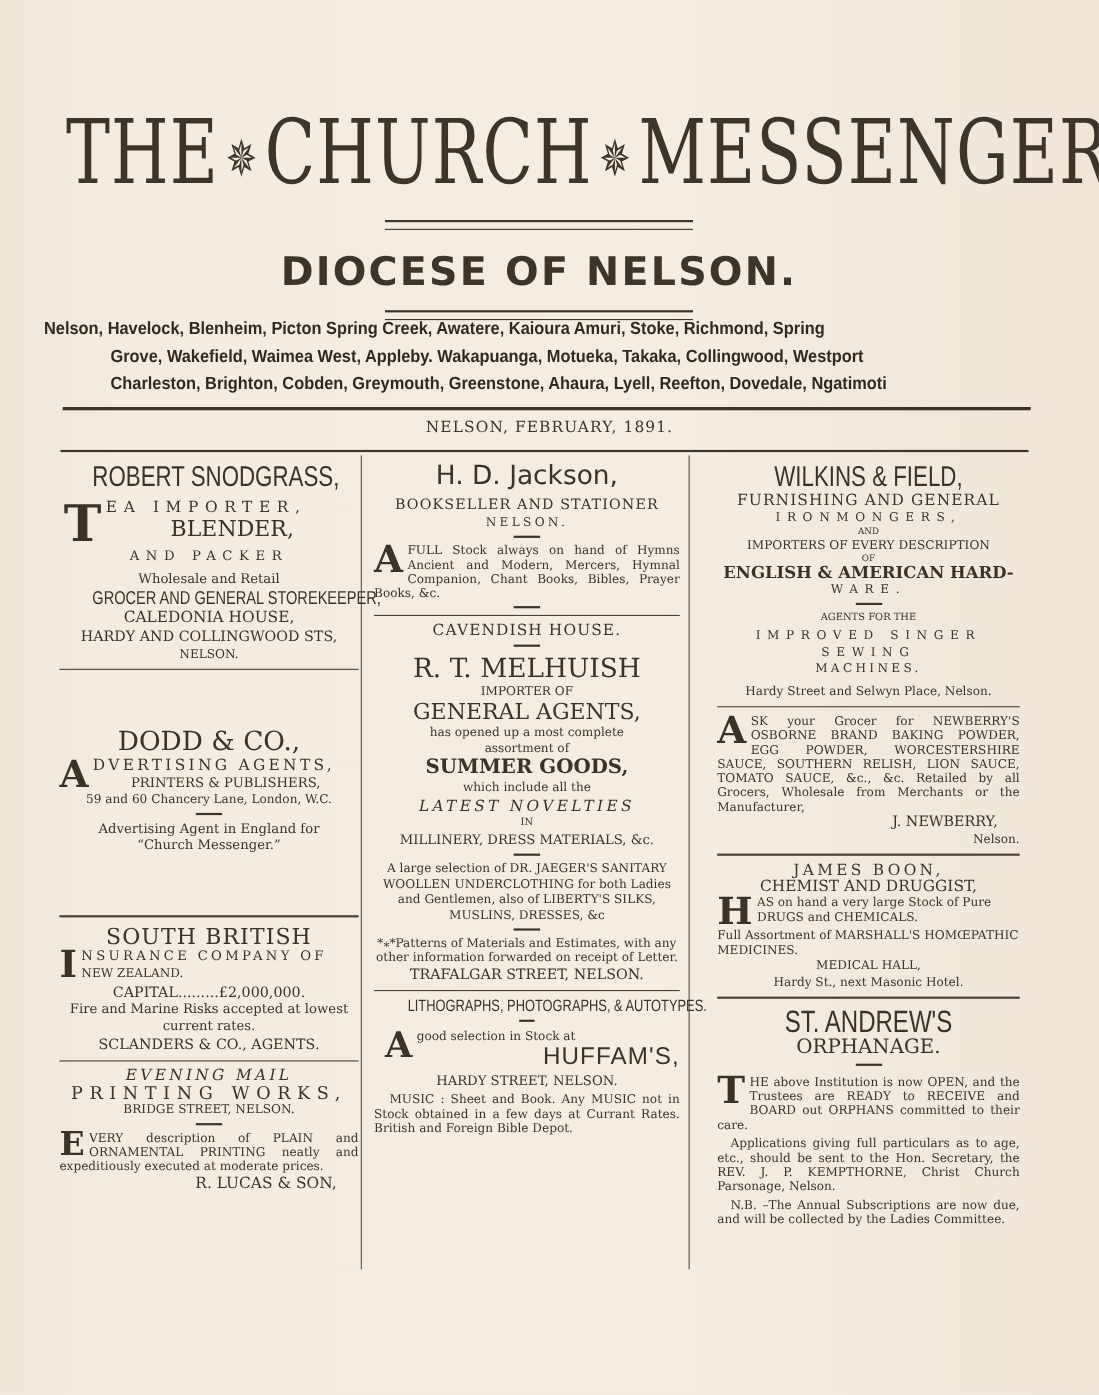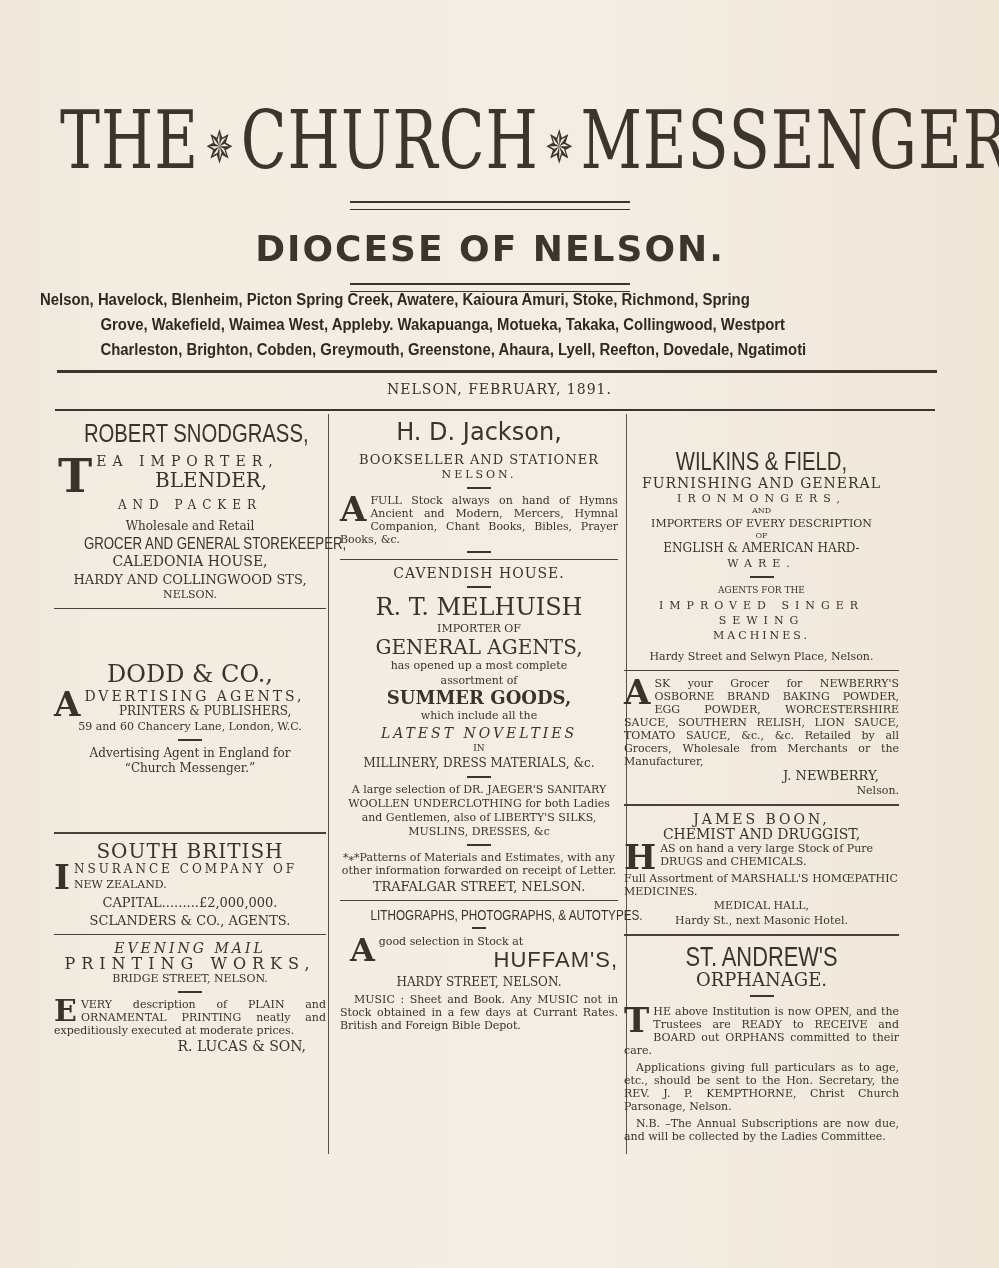--- a/index.html
+++ b/index.html
@@ -14,21 +14,21 @@
   .towns div{transform:scaleX(0.93);transform-origin:left;}
   .towns .l1{padding-left:0;}
   .towns .l2,.towns .l3{padding-left:65px;}
   .rule-thick{position:absolute;left:57px;top:370px;width:880px;height:3px;background:#3d352c;}
   .dateline{position:absolute;left:0;top:381px;width:999px;text-align:center;font-size:14px;letter-spacing:1px;}
   .rule2{position:absolute;left:55px;top:409px;width:880px;height:2px;background:#3d352c;}
   .colrule{position:absolute;top:414px;width:1px;background:#5a5046;}
   .col{position:absolute;top:418px;text-align:center;font-size:12px;line-height:15px;}
   .c1{left:54px;width:272px;}
   .c2{left:340px;width:278px;}
-  .c3{left:624px;width:275px;margin-top:28px;}
+  .c3{left:652px;width:275px;}
   .cond{font-family:"Liberation Sans",sans-serif;transform:scaleX(0.78);transform-origin:center;display:block;white-space:nowrap;}
   .big{font-size:26px;line-height:30px;}
   .med{font-size:18px;line-height:22px;}
   .sp{letter-spacing:6px;}
   .sp2{letter-spacing:3px;}
   .small{font-size:11px;}
   .it{font-style:italic;}
   .dash{width:24px;height:2px;background:#3d352c;margin:5px auto;}
   .hr{height:1px;background:#4a4038;margin:6px 0;}
   .just{text-align:justify;}
@@ -100,20 +100,21 @@
     <div class="hr" style="height:2px;"></div>
 
     <div>
       <div class="med" style="font-size:20px;letter-spacing:1px;">SOUTH BRITISH</div>
       <div style="text-align:left;">
         <span class="drop">I</span>
         <div class="sp2">NSURANCE COMPANY OF</div>
         <div class="small" style="text-align:left;">NEW ZEALAND.</div>
       </div>
       <div style="clear:both;font-size:13px;margin-top:3px;">CAPITAL.........£2,000,000.</div>
+      <div>Fire and Marine Risks accepted at lowest current rates.</div>
       <div style="font-size:13px;margin-top:3px;">SCLANDERS &amp; CO., AGENTS.</div>
       <div class="hr"></div>
     </div>
 
     <div>
       <div class="it sp2" style="font-size:14px;">EVENING MAIL</div>
       <div class="sp" style="font-size:16px;">PRINTING WORKS,</div>
       <div class="small">BRIDGE STREET, NELSON.</div>
       <div class="dash"></div>
       <div class="just" style="font-size:11px;line-height:13px;">
@@ -173,21 +174,21 @@
   </div>
 
   <div class="col c3">
     <div>
       <span class="cond big">WILKINS &amp; FIELD,</span>
       <div style="font-size:14px;letter-spacing:1px;">FURNISHING AND GENERAL</div>
       <div class="sp small">IRONMONGERS,</div>
       <div style="font-size:8px;line-height:10px;">AND</div>
       <div class="small">IMPORTERS OF EVERY DESCRIPTION</div>
       <div style="font-size:8px;line-height:10px;">OF</div>
-      <div style="font-size:12px;">ENGLISH &amp; AMERICAN HARD-</div>
+      <div style="font-size:15px;font-weight:bold;">ENGLISH &amp; AMERICAN HARD-</div>
       <div class="sp small">WARE.</div>
       <div class="dash"></div>
       <div style="font-size:9px;">AGENTS FOR THE</div>
       <div class="sp small">IMPROVED SINGER SEWING</div>
       <div class="sp2 small">MACHINES.</div>
       <div class="small" style="margin-top:6px;">Hardy Street and Selwyn Place, Nelson.</div>
       <div class="hr"></div>
     </div>
 
     <div>

